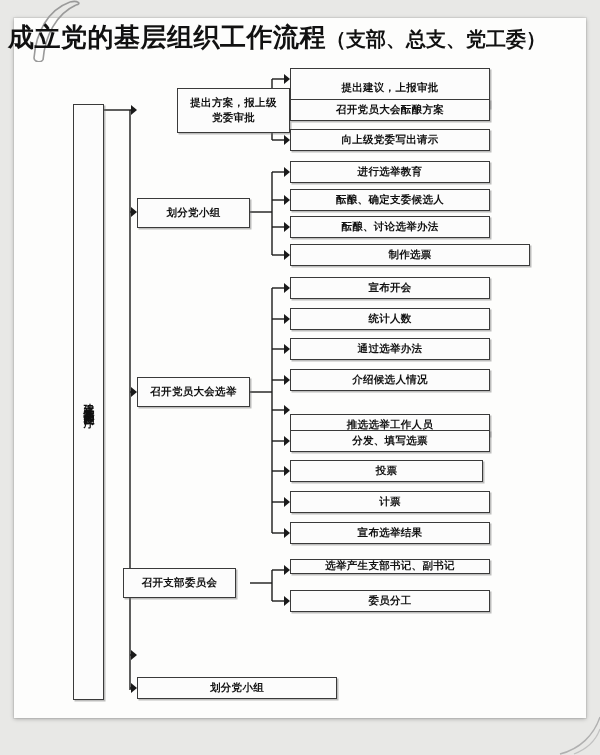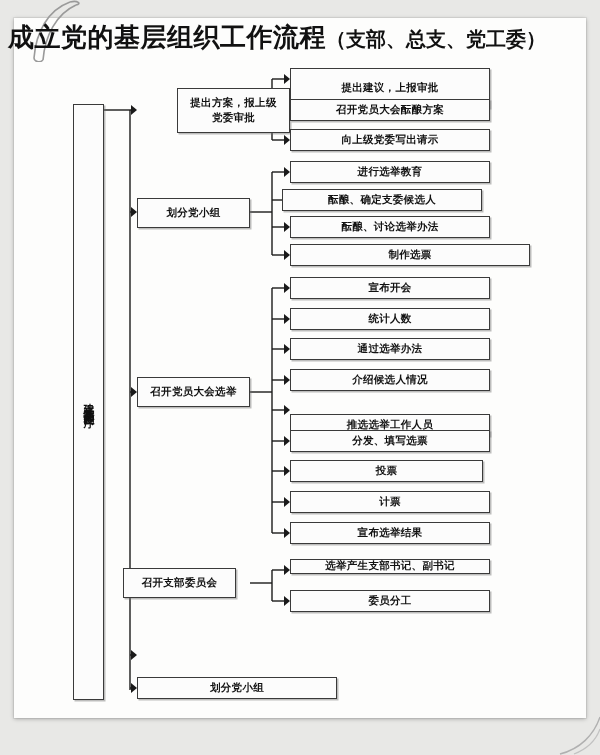--- a/index.html
+++ b/index.html
@@ -235,21 +235,21 @@
 
   <div class="box stage" style="left:137px; top:377px; width:113px; height:30px;">召开党员大会选举</div>
 
   <div class="box stage" style="left:123px; top:568px; width:113px; height:30px;">召开支部委员会</div>
 
   <div class="box leaf" style="left:290px; top:68px; width:200px; height:40px;">提出建议，上报审批</div>
   <div class="box leaf" style="left:290px; top:99px; width:200px; height:22px;">召开党员大会酝酿方案</div>
   <div class="box leaf" style="left:290px; top:129px; width:200px; height:22px;">向上级党委写出请示</div>
 
   <div class="box leaf" style="left:290px; top:161px; width:200px; height:22px;">进行选举教育</div>
-  <div class="box leaf" style="left:282px; top:189px; width:200px; height:22px;">酝酿、确定支委候选人</div>
+  <div class="box leaf" style="left:290px; top:189px; width:200px; height:22px;">酝酿、确定支委候选人</div>
   <div class="box leaf" style="left:290px; top:216px; width:200px; height:22px;">酝酿、讨论选举办法</div>
   <div class="box leaf" style="left:290px; top:244px; width:240px; height:22px;">制作选票</div>
 
   <div class="box leaf" style="left:290px; top:277px; width:200px; height:22px;">宣布开会</div>
   <div class="box leaf" style="left:290px; top:308px; width:200px; height:22px;">统计人数</div>
   <div class="box leaf" style="left:290px; top:338px; width:200px; height:22px;">通过选举办法</div>
   <div class="box leaf" style="left:290px; top:369px; width:200px; height:22px;">介绍候选人情况</div>
   <div class="box leaf" style="left:290px; top:414px; width:200px; height:22px;">推选选举工作人员</div>
   <div class="box leaf" style="left:290px; top:430px; width:200px; height:22px;">分发、填写选票</div>
   <div class="box leaf" style="left:290px; top:460px; width:193px; height:22px;">投票</div>

